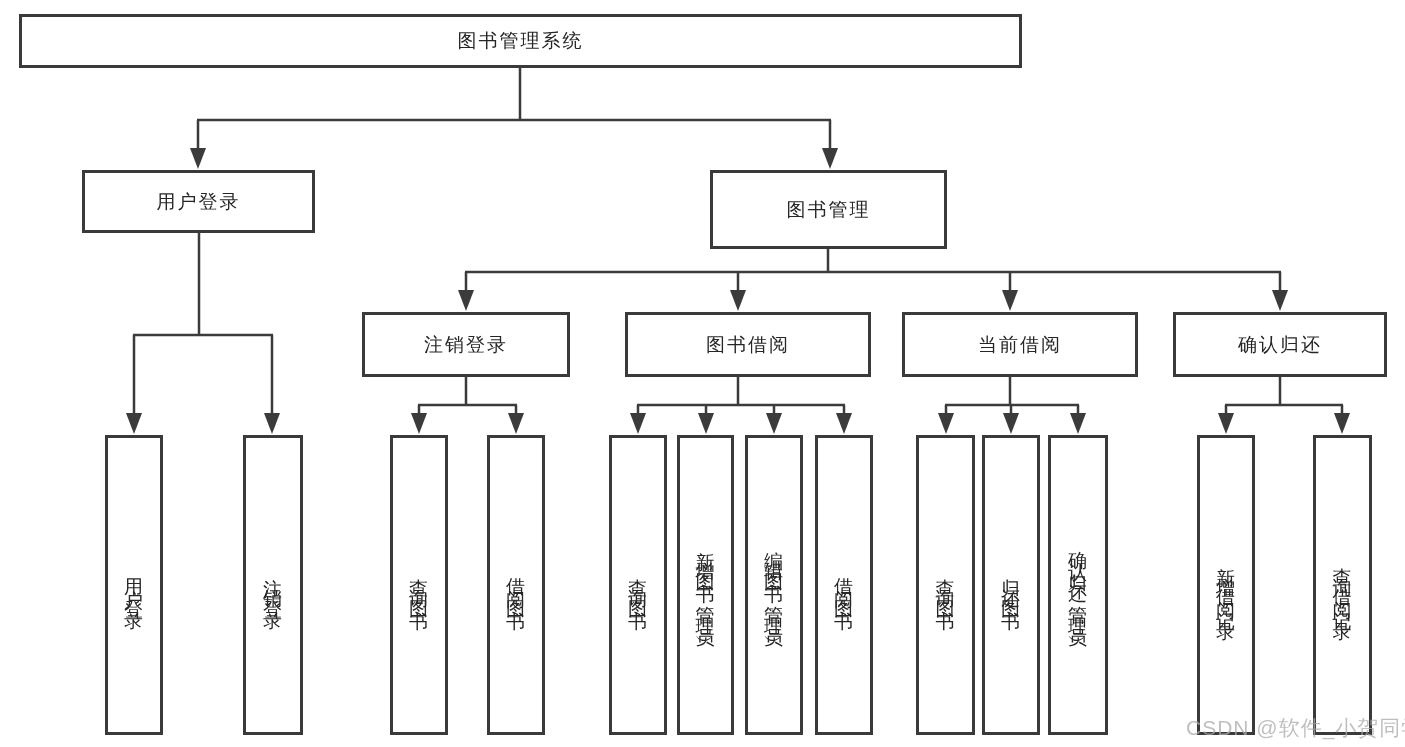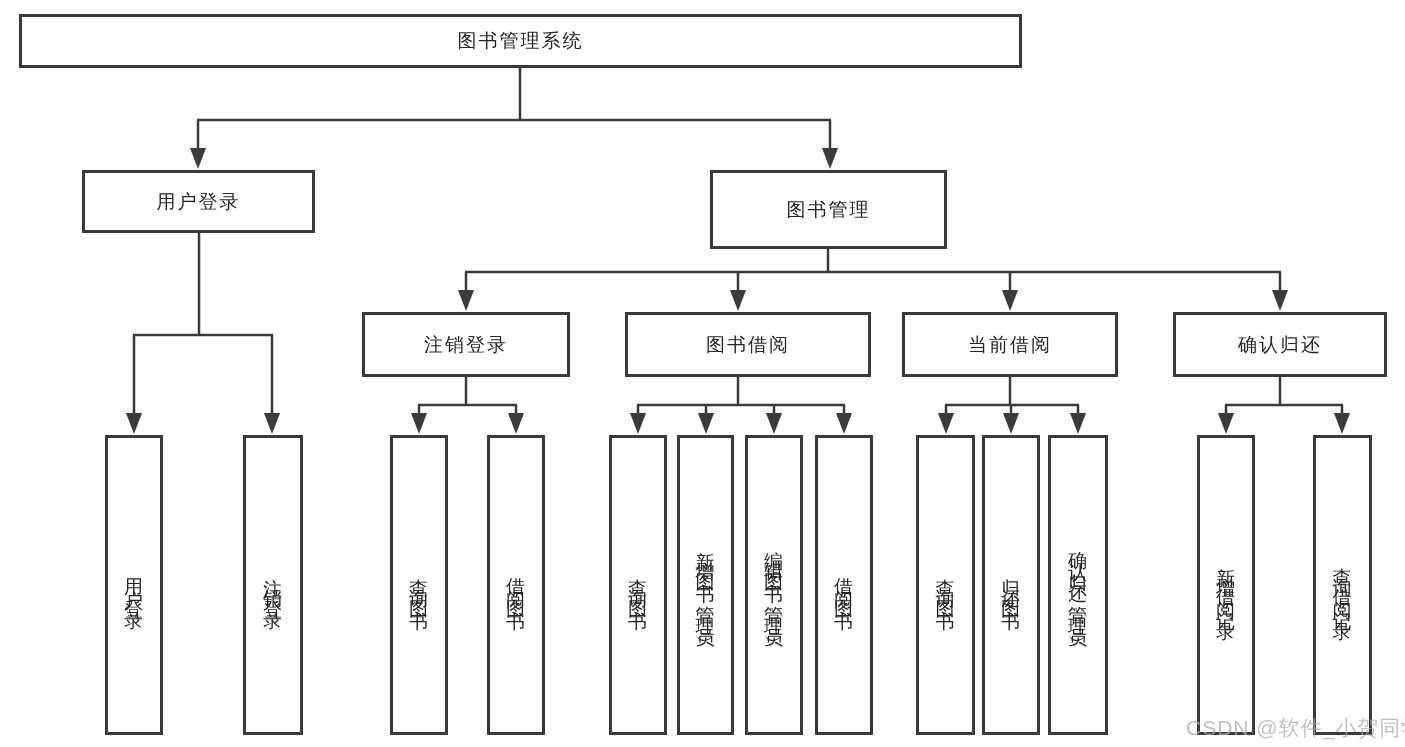--- a/index.html
+++ b/index.html
@@ -90,21 +90,21 @@
     </g>
   </svg>
 
   <div class="box" style="left:19px;top:14px;width:1003px;height:54px">图书管理系统</div>
 
   <div class="box" style="left:82px;top:170px;width:233px;height:63px">用户登录</div>
   <div class="box" style="left:710px;top:170px;width:237px;height:79px">图书管理</div>
 
   <div class="box" style="left:362px;top:312px;width:208px;height:65px">注销登录</div>
   <div class="box" style="left:625px;top:312px;width:246px;height:65px">图书借阅</div>
-  <div class="box" style="left:902px;top:312px;width:216px;height:65px">当前借阅</div>
+  <div class="box" style="left:902px;top:312px;width:236px;height:65px">当前借阅</div>
   <div class="box" style="left:1173px;top:312px;width:214px;height:65px">确认归还</div>
 
   <div class="box v" style="left:105px;top:435px;width:58px;height:300px">用户登录</div>
   <div class="box v" style="left:243px;top:435px;width:60px;height:300px">注销登录</div>
 
   <div class="box v" style="left:390px;top:435px;width:58px;height:300px">查询图书</div>
   <div class="box v" style="left:487px;top:435px;width:58px;height:300px">借阅图书</div>
 
   <div class="box v" style="left:609px;top:435px;width:58px;height:300px">查询图书</div>
   <div class="box v" style="left:677px;top:435px;width:57px;height:300px">新增图书（管理员）</div>

